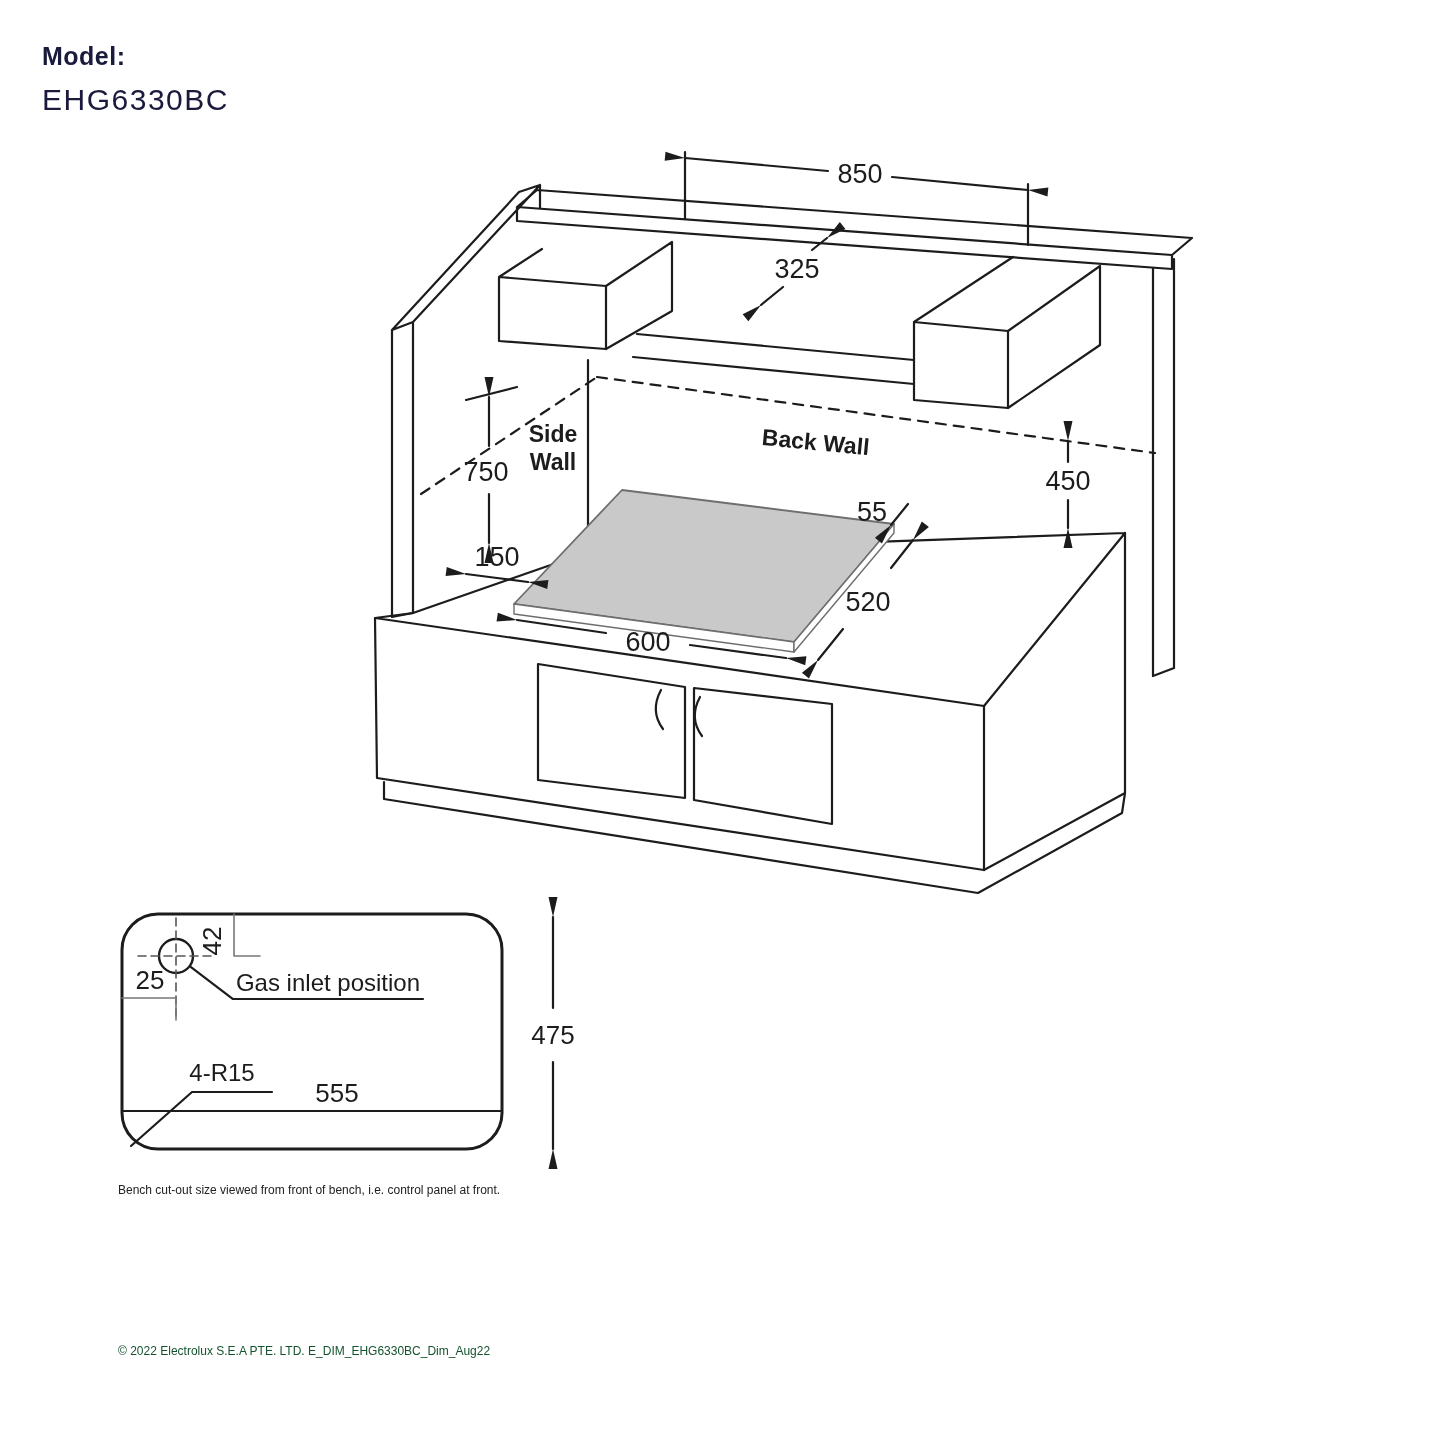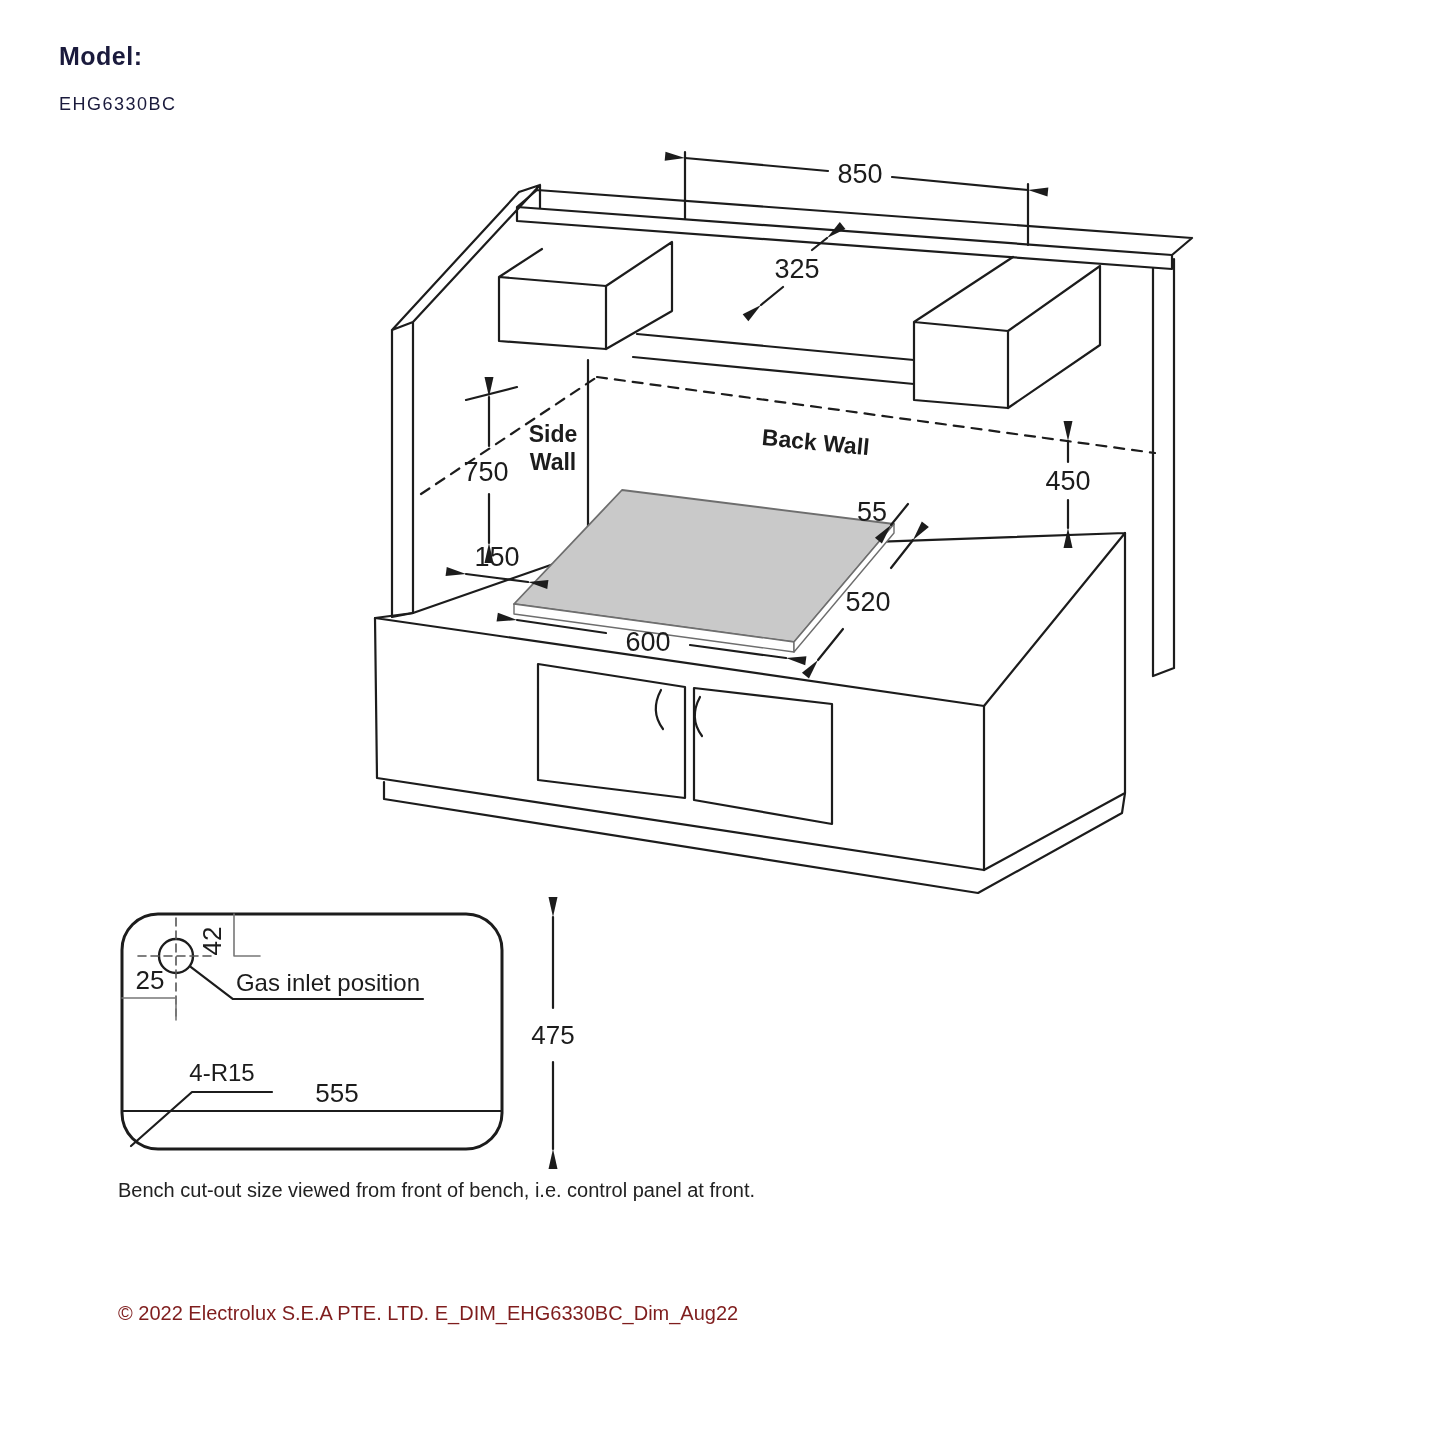--- a/index.html
+++ b/index.html
@@ -1,28 +1,28 @@
 <!DOCTYPE html>
 <html><head>
 <meta charset="utf-8">
 <style>
   html,body{margin:0;padding:0;background:#ffffff;}
   body{width:1445px;height:1445px;position:relative;font-family:"Liberation Sans",sans-serif;overflow:hidden;}
-  .model{position:absolute;left:59px;top:42px;color:#1a1a3c;}
+  .model{position:absolute;left:42px;top:42px;color:#1a1a3c;}
   .model-label{font-size:25px;font-weight:700;letter-spacing:.5px;}
-  .model-number{font-size:18px;font-weight:500;letter-spacing:1.5px;margin-top:23px;}
+  .model-number{font-size:30px;font-weight:500;letter-spacing:1.5px;margin-top:12px;}
   svg.diagram{position:absolute;left:0;top:0;}
   svg text{font-family:"Liberation Sans",sans-serif;fill:#1c1c1c;}
   .dimtxt{font-size:27px;}
   .walltxt{font-size:23px;font-weight:600;}
   .cuttxt{font-size:24px;}
   .cutnum{font-size:26px;}
-  .notes{position:absolute;left:118px;top:1180px;color:#222;font-size:20px;}
+  .notes{position:absolute;left:118px;top:1180px;color:#222;font-size:12px;}
   .notes p{margin:0 0 11px 0;line-height:20px;}
-  .footer{position:absolute;left:118px;top:1302px;color:#7f1d1d;font-size:20px;}
+  .footer{position:absolute;left:118px;top:1344px;color:#14532d;font-size:12px;}
 </style>
 </head>
 <body>
 
 <div class="model">
   <div class="model-label">Model:</div>
   <div class="model-number">EHG6330BC</div>
 </div>
 
 <svg class="diagram" width="1445" height="1445" viewBox="0 0 1445 1445">

